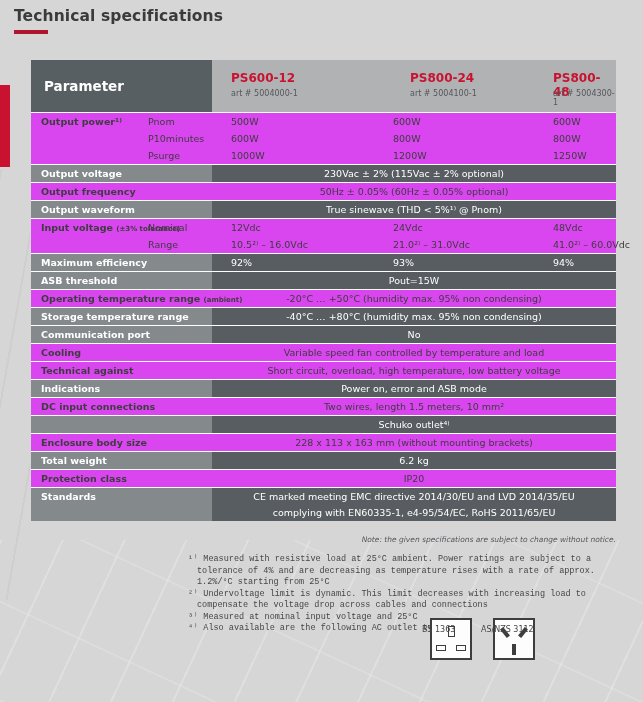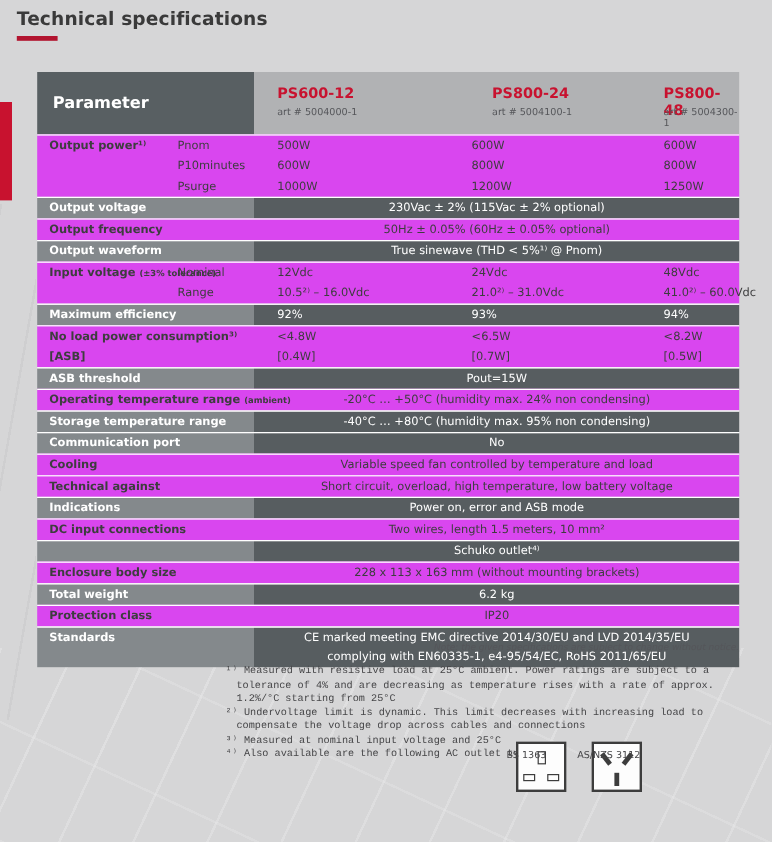--- a/index.html
+++ b/index.html
@@ -147,46 +147,32 @@
 
   <div class="trow dark">
     <div class="line">
       <span class="lbl">Maximum efficiency</span>
       <span class="v1">92%</span>
       <span class="v2">93%</span>
       <span class="v3">94%</span>
     </div>
   </div>
 
-  <div class="trow">
-    <div class="line">
-      <span class="lbl">No load power consumption³⁾</span>
-      <span class="v1">&lt;4.8W</span>
-      <span class="v2">&lt;6.5W</span>
-      <span class="v3">&lt;8.2W</span>
-    </div>
-    <div class="line">
-      <span class="lbl">[ASB]</span>
-      <span class="v1">[0.4W]</span>
-      <span class="v2">[0.7W]</span>
-      <span class="v3">[0.5W]</span>
-    </div>
-  </div>
 
   <div class="trow dark">
     <div class="line">
       <span class="lbl">ASB threshold</span>
       <span class="span-val">Pout=15W</span>
     </div>
   </div>
 
   <div class="trow">
     <div class="line">
       <span class="lbl"><span>Operating temperature range</span> <span class="lbl-suffix">(ambient)</span></span>
-      <span class="span-val">-20°C … +50°C (humidity max. 24% non condensing)</span>
+      <span class="span-val">-20°C … +50°C (humidity max. 95% non condensing)</span>
     </div>
   </div>
 
   <div class="trow dark">
     <div class="line">
       <span class="lbl">Storage temperature range</span>
       <span class="span-val">-40°C … +80°C (humidity max. 95% non condensing)</span>
     </div>
   </div>
 

